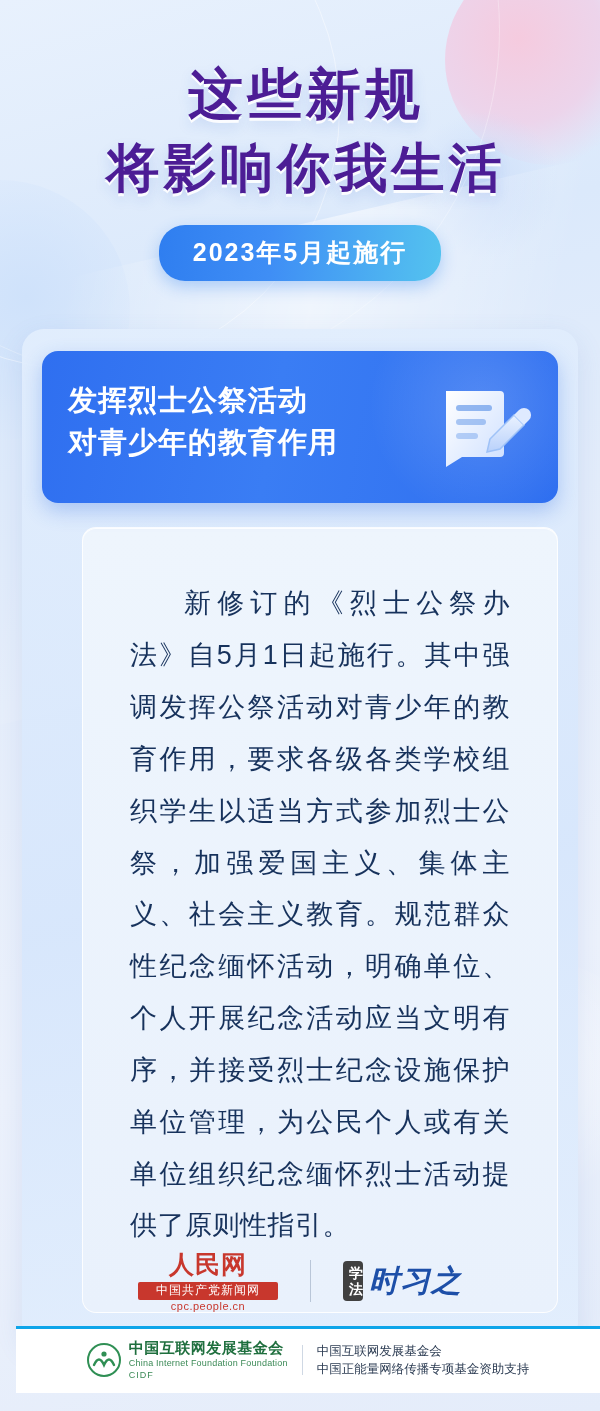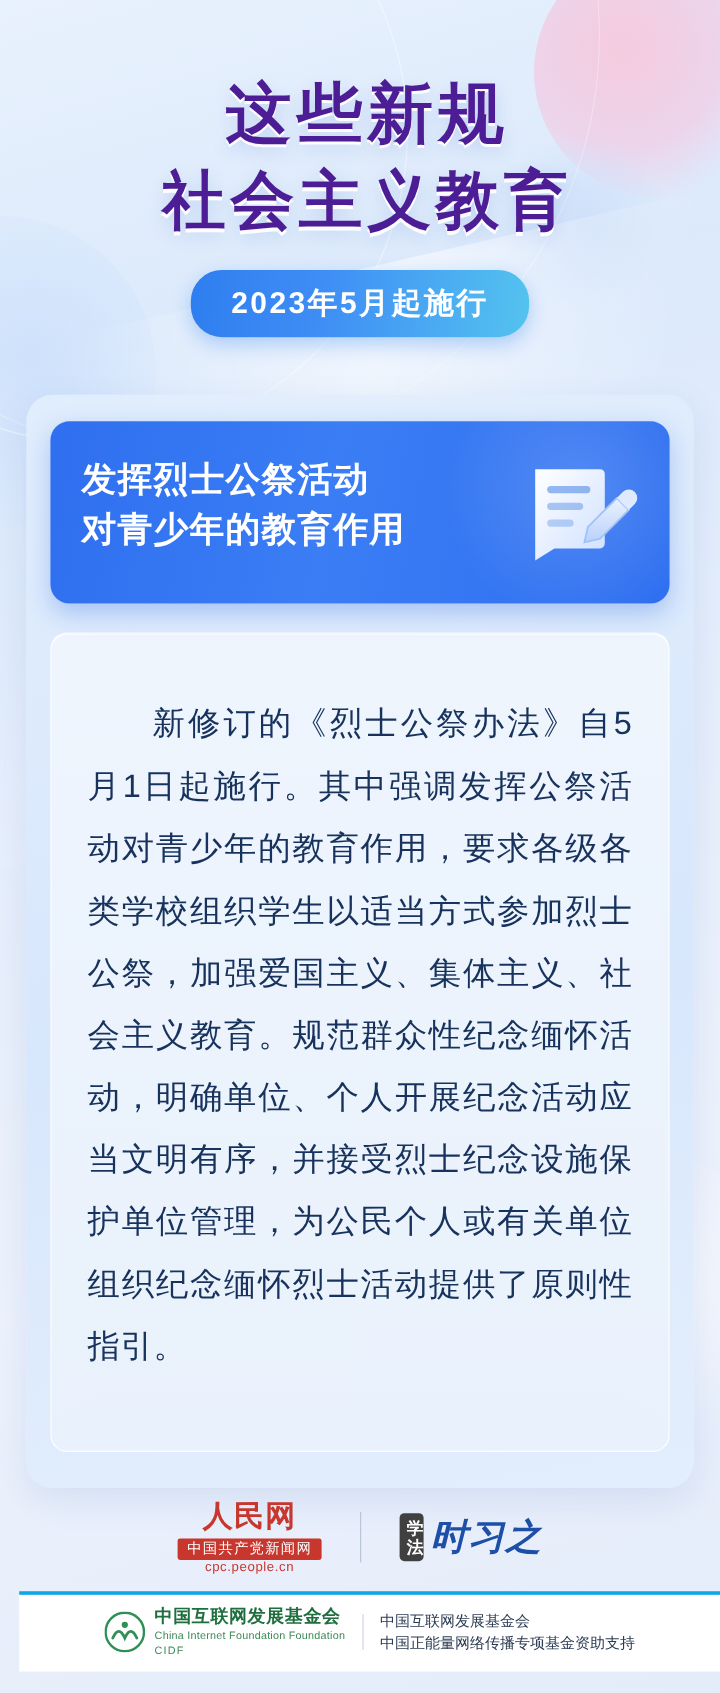--- a/index.html
+++ b/index.html
@@ -135,23 +135,24 @@
     transform: translateY(-50%);
     width: 104px; height: 104px;
     z-index: 2;
   }
 
   .body-box {
     margin-top: 24px;
     background: linear-gradient(180deg, #eef5fd 0%, #e9f1fc 100%);
     border: 1px solid rgba(255,255,255,.85);
     border-radius: 14px;
-    padding: 50px 30px 60px;
+    padding: 50px 47px 60px;
     min-height: 600px;
     box-shadow: inset 0 1px 0 rgba(255,255,255,.9);
+    margin-left: 40px;
   }
   .body-text {
     color: #17325c;
     font-size: 27px;
     line-height: 1.92;
     text-align: justify;
     text-indent: 2em;
     font-weight: 500;
     letter-spacing: .5px;
   }
@@ -180,21 +181,21 @@
     font-size: 25px;
     font-weight: 700;
     color: #c8372d;
     letter-spacing: 1px;
   }
   .rmw-sub {
     margin-top: 4px;
     background: #c8372d;
     color: #fff;
     font-size: 12px;
-    padding: 2px 8px;
+    padding: 2px 18px;
     border-radius: 2px;
     letter-spacing: 1px;
   }
   .rmw-url {
     margin-top: 0;
     font-size: 11px;
     color: #c8372d;
     letter-spacing: .5px;
   }
   .divider-v {
@@ -257,21 +258,21 @@
 <div class="blob blob-pink"></div>
 <div class="blob blob-blue-tr"></div>
 <div class="blob blob-left"></div>
 <div class="arc1"></div>
 <div class="arc2"></div>
 <div class="swoosh"></div>
 <div class="corner-soft"></div>
 
 <div class="header">
   <div class="title-line">这些新规</div>
-  <div class="title-line second">社会主义教育</div>
+  <div class="title-line second">将影响你我生活</div>
   <div class="subtitle-pill">2023年5月起施行</div>
 </div>
 
 <div class="card">
   <div class="banner">
     <div class="banner-text">发挥烈士公祭活动<br>对青少年的教育作用</div>
     <span class="banner-icon">
       <svg viewBox="0 0 104 104" width="104" height="104" aria-hidden="true">
         <defs>
           <linearGradient id="pg" x1="0" y1="0" x2="1" y2="1">

